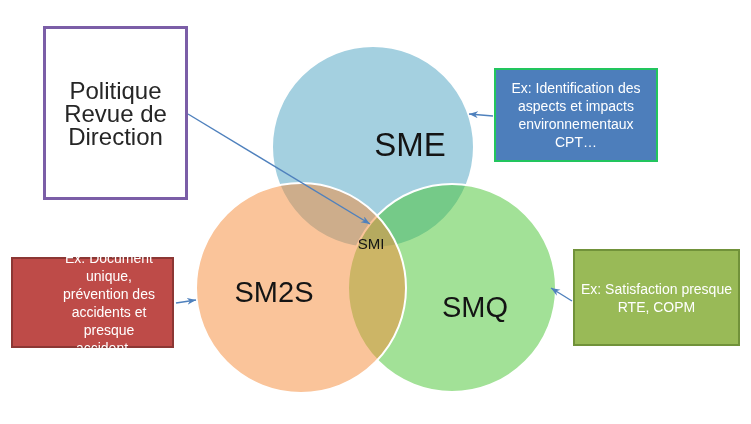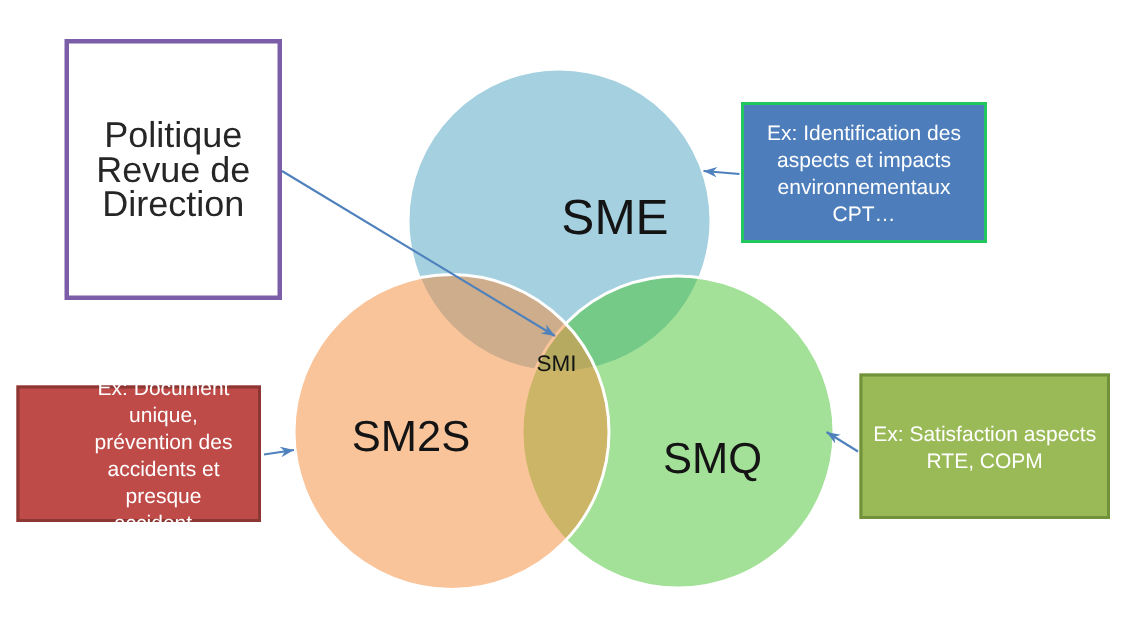--- a/index.html
+++ b/index.html
@@ -70,21 +70,21 @@
 environnementaux
 CPT…</span>
   </div>
   <div class="callout ex-red">
     <span>Ex: Document unique,
 prévention des
 accidents et presque
 accident…</span>
   </div>
   <div class="callout ex-green">
-    <span>Ex: Satisfaction aspects
+    <span>Ex: Satisfaction presque
 RTE, COPM</span>
   </div>
 
   <svg class="arrows" width="751" height="424" viewBox="0 0 751 424">
     <defs>
       <marker id="ah" markerWidth="11" markerHeight="9" refX="9" refY="3.5" orient="auto" markerUnits="userSpaceOnUse">
         <path d="M 9 3.5 L 0 0 L 2.8 3.5 L 0 7 Z" fill="#4F81BD"></path>
       </marker>
     </defs>
     <path d="M 188 114 L 370 224" stroke="#4F81BD" stroke-width="1.4" fill="none" marker-end="url(#ah)"></path>

